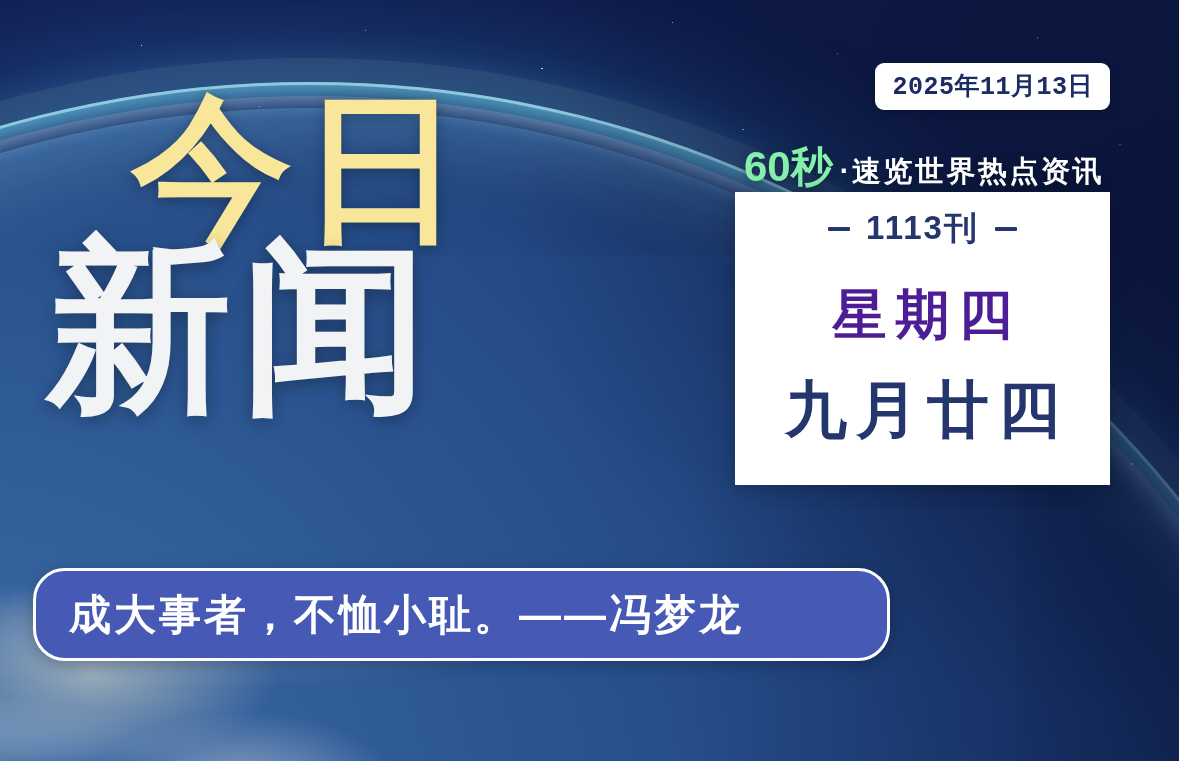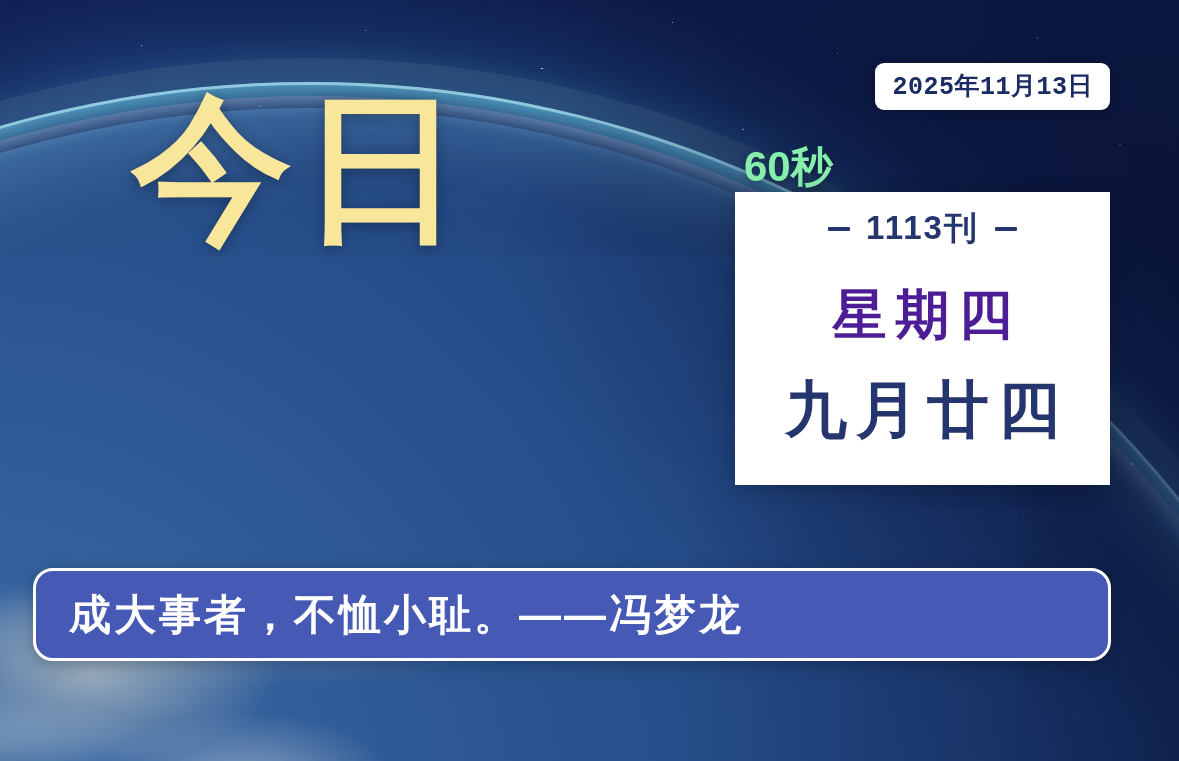--- a/index.html
+++ b/index.html
@@ -232,24 +232,24 @@
     letter-spacing:9px;
     margin-top:16px;
     color:#25356D;
     text-indent:9px;
   }
 
   
   .quote-bar{
     position:absolute;
     left:33px; top:568px;
-    width:1078px; height:93px;
+    width:857px; height:93px;
     background:#4659B4;
     border:3px solid #FFFFFF;
-    border-radius:20px;
+    border-radius:32px;
     display:flex;
     align-items:center;
     box-shadow:0 4px 16px rgba(0,0,0,.25);
   }
   .quote-text{
     color:#FFFFFF;
     font-size:42px;
     font-weight:700;
     letter-spacing:3px;
     padding-left:33px;
@@ -269,24 +269,26 @@
     <div class="earth"></div>
     <div class="atmo"></div>
     <div class="atmo-pink"></div>
   </div>
   <div class="vignette"></div>
 
   <div class="date-pill">2025年11月13日</div>
 
   <div class="headline">
     <div class="hl-line hl-jinri">今日</div>
+    <div class="hl-line hl-xinwen">新闻</div>
   </div>
 
   <div class="tagline">
     <span class="tg-60">60秒</span>
+    <span class="tg-rest">·速览世界热点资讯</span>
   </div>
 
   <div class="card">
     <div class="card-issue">
       <span class="issue-dash"></span>
       <span>1113刊</span>
       <span class="issue-dash"></span>
     </div>
     <div class="card-weekday">星期四</div>
     <div class="card-lunar">九月廿四</div>

